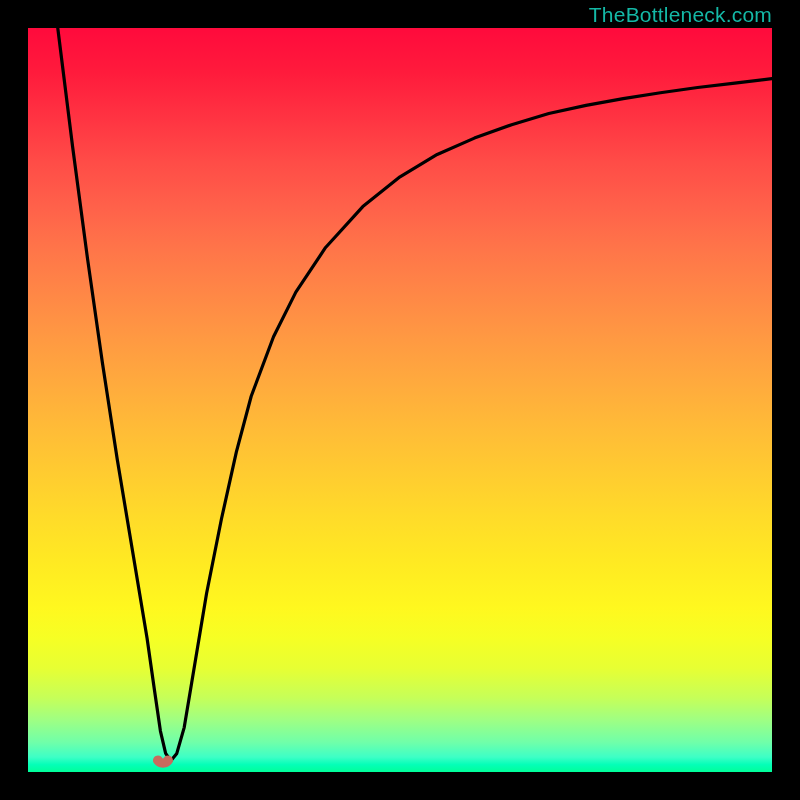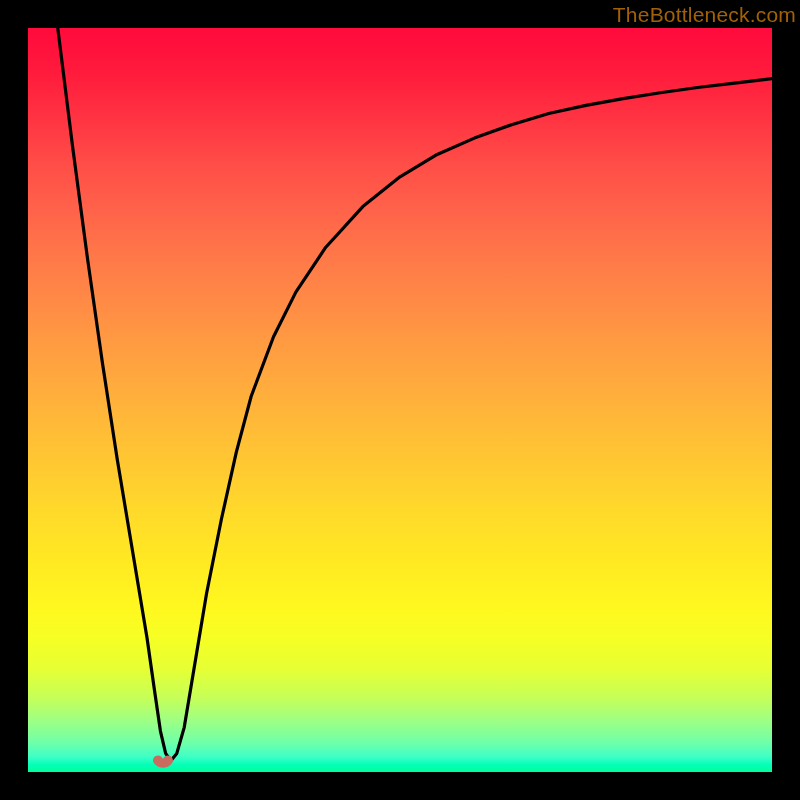--- a/index.html
+++ b/index.html
@@ -37,24 +37,24 @@
       #9fff83 93%,
       #70ffa9 96%,
       #3dffc6 98%,
       #05ffb8 99%,
       #00ff99 100%
     );
   }
   .watermark {
     position: absolute;
     top: 3px;
-    right: 4px;
+    right: 28px;
     font-family: Arial, Helvetica, sans-serif;
     font-size: 21px;
-    color: #a16207;
+    color: #14b8a6;
     letter-spacing: 0.2px;
   }
   svg.curve {
     position: absolute;
     left: 0;
     top: 0;
   }
   .marker {
     position: absolute;
     width: 20px;

